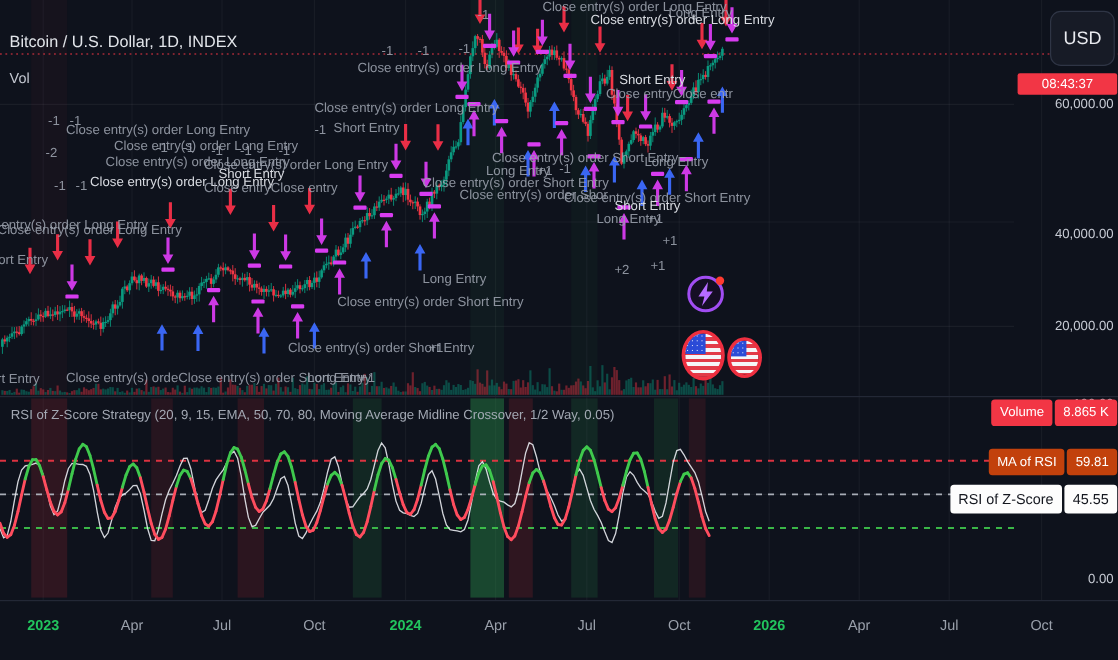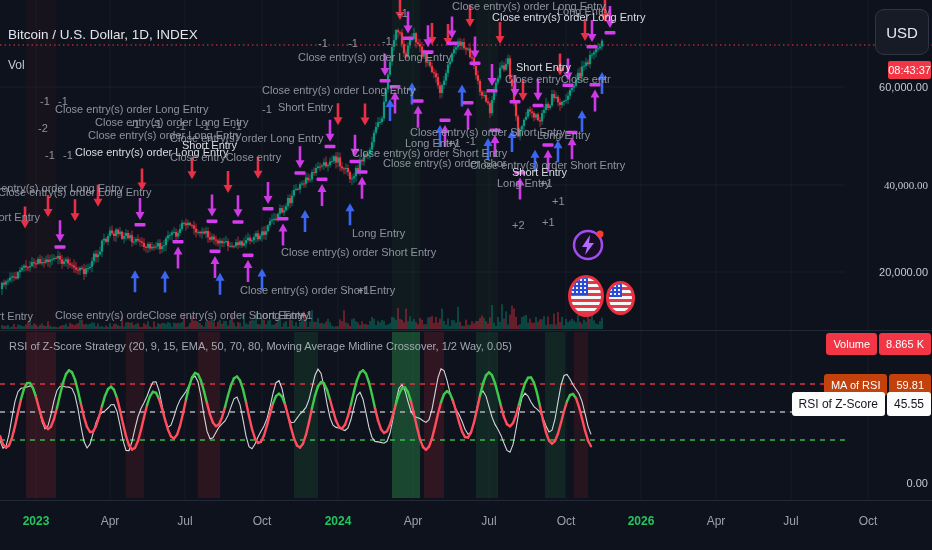--- a/index.html
+++ b/index.html
@@ -18,21 +18,21 @@
            display:flex;align-items:center;justify-content:center;z-index:7;cursor:pointer;}
   .axis-col{position:absolute;right:0;top:0;width:100px;height:550px;z-index:5;}
   .tick{position:absolute;right:4px;font-size:11px;color:#c5c9d2;white-space:nowrap;}
   .badge-row{position:absolute;right:1px;display:flex;gap:2px;z-index:6;}
   .badge{display:flex;align-items:center;justify-content:center;border-radius:3px;
          font-size:11px;padding:0 7px;height:22px;white-space:nowrap;}
   .badge.red{background:#f23645;color:#fff;margin-top:38px;}
   .badge.green{background:#c2410c;color:#fff;}
   .badge.white{background:#fdfdfd;color:#14171f;}
   .countdown{position:absolute;right:1px;top:61px;height:18px;border-radius:2px;background:#f23645;
-             color:#fff;font-size:11px;display:flex;align-items:center;padding:0 0;z-index:6;}
+             color:#fff;font-size:11px;display:flex;align-items:center;padding:0 20px;z-index:6;}
   .time-axis{position:absolute;left:0;top:500px;width:932px;height:50px;z-index:5;}
   .tlabel{position:absolute;top:14px;transform:translateX(-50%);font-size:12px;color:#9aa0ab;}
   .tlabel.major{color:#22c55e;font-weight:bold;}
   .widget{position:absolute;z-index:5;cursor:pointer;}
   .flag{position:absolute;border-radius:50%;border:3px solid #ee2f40;box-sizing:border-box;overflow:hidden;
         background:repeating-linear-gradient(180deg,#f5f6f8 0 3px,#e23b48 3px 6px);z-index:5;cursor:pointer;}
   .flag::before{content:"";position:absolute;left:0;top:0;width:58%;height:46%;background:#2b4bd7;
         background-image:radial-gradient(#fff 0.7px,transparent 0.8px);background-size:4px 4px;}
 </style>
 </head>
@@ -1356,34 +1356,34 @@
       <div class="anno" style="left: 256px; top: 310px;">Long Entry</div>
       <div class="anno" style="left: 300px; top: 310px;">+1</div>
     </div>
 
   <div class="usd-btn">USD</div>
 
   <div class="axis-col">
     <div class="countdown">08:43:37</div>
     <div id="price-ticks">
         <div class="tick" style="top: 81px;">60,000.00</div>
-        <div class="tick" style="top: 179px; font-family: Liberation Serif, serif;">40,000.00</div>
+        <div class="tick" style="top: 189px;">40,000.00</div>
         <div class="tick" style="top: 266px;">20,000.00</div>
         <div class="tick" style="top: 331px;">100.00</div>
         <div class="tick" style="top: 477px;">0.00</div>
       </div>
     <div class="badge-row" style="top:295px">
       <div class="badge red">Volume</div>
       <div class="badge red">8.865 K</div>
     </div>
     <div class="badge-row" style="top:374px">
       <div class="badge green">MA of RSI</div>
       <div class="badge green">59.81</div>
     </div>
-    <div class="badge-row" style="top:392px;height:16px">
+    <div class="badge-row" style="top:404px;height:16px">
       <div class="badge white" style="height:24px;font-size:12px">RSI of Z-Score</div>
       <div class="badge white" style="height:24px;font-size:12px">45.55</div>
     </div>
   </div>
 
   <div class="time-axis" id="time-axis">
       <div class="tlabel major" style="left: 36px;">2023</div>
       <div class="tlabel" style="left: 110px;">Apr</div>
       <div class="tlabel" style="left: 185px;">Jul</div>
       <div class="tlabel" style="left: 262px;">Oct</div>

